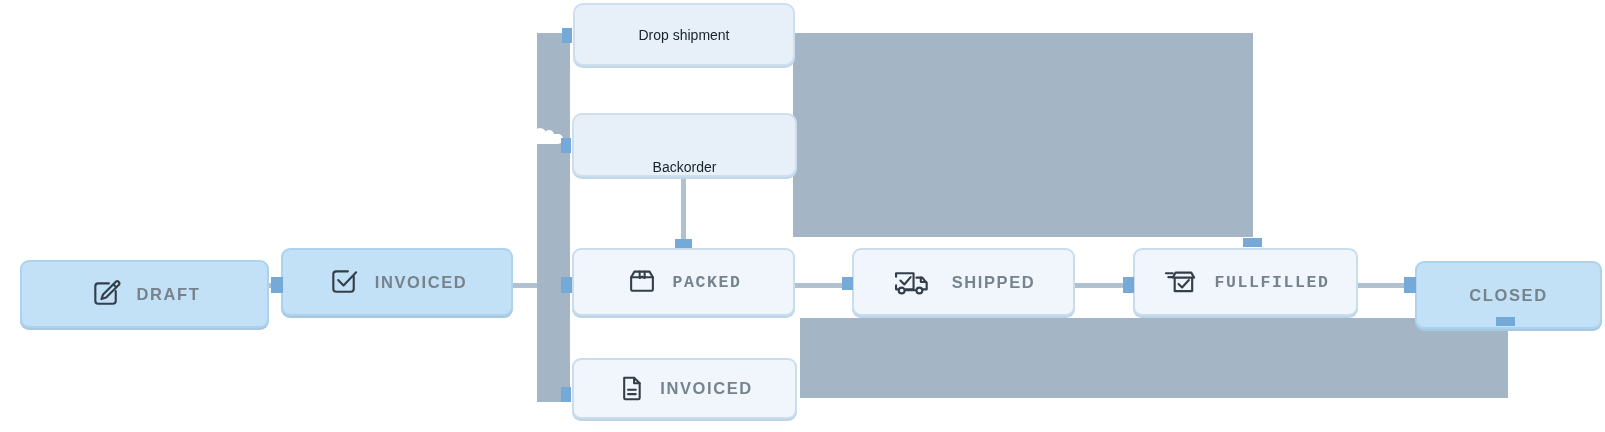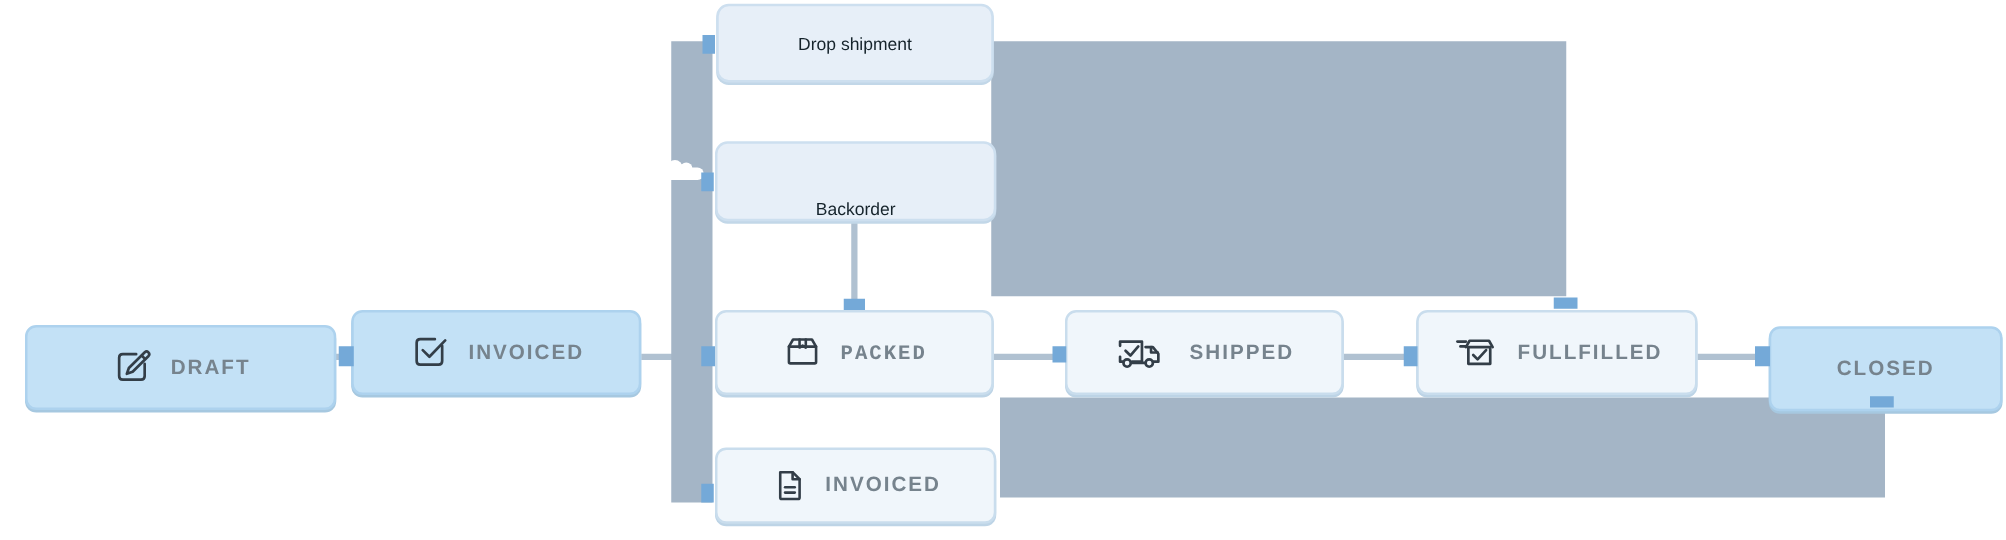--- a/index.html
+++ b/index.html
@@ -125,21 +125,21 @@
         <path d="M25 13 H31 L35.5 18.5 V25 H31.5"></path>
         <path d="M29.5 13 V17.5 H35"></path>
         <circle cx="9.8" cy="26.2" r="3"></circle>
         <circle cx="28" cy="26.2" r="3"></circle>
         <path d="M13.5 26 H24.5"></path>
       </svg>
     </span>
     <span class="state-label">SHIPPED</span>
   </div>
 
-  <div class="node state-light" style="left:1133px;top:248px;width:225px;height:68px;">
+  <div class="node state-light" style="left:1133px;top:248px;width:225px;height:68px;font-family:Liberation Mono, monospace;">
     <span class="icon">
       <svg width="40" height="35" viewBox="0 0 40 36" fill="none" stroke="#333e48" stroke-width="2.2" stroke-linecap="round" stroke-linejoin="round">
         <path d="M4.5 8.5 h7"></path>
         <path d="M7 12.5 h4.5"></path>
         <path d="M11.5 13 L14.5 7.8 H30.5 L33.5 13"></path>
         <path d="M13.5 13 H31.5 V26.8 H13.5 Z"></path>
         <path d="M17.5 19.5 l3.6 3.6 7-7.6"></path>
       </svg>
     </span>
     <span class="state-label">FULLFILLED</span>

